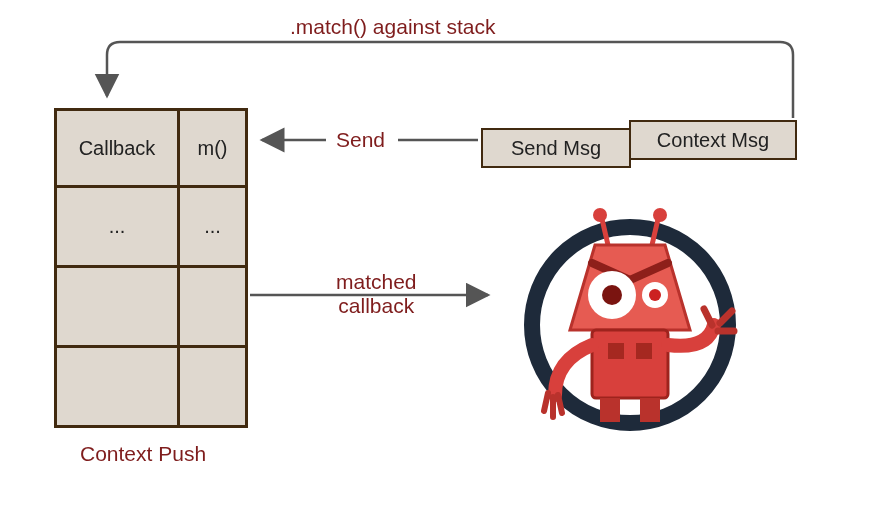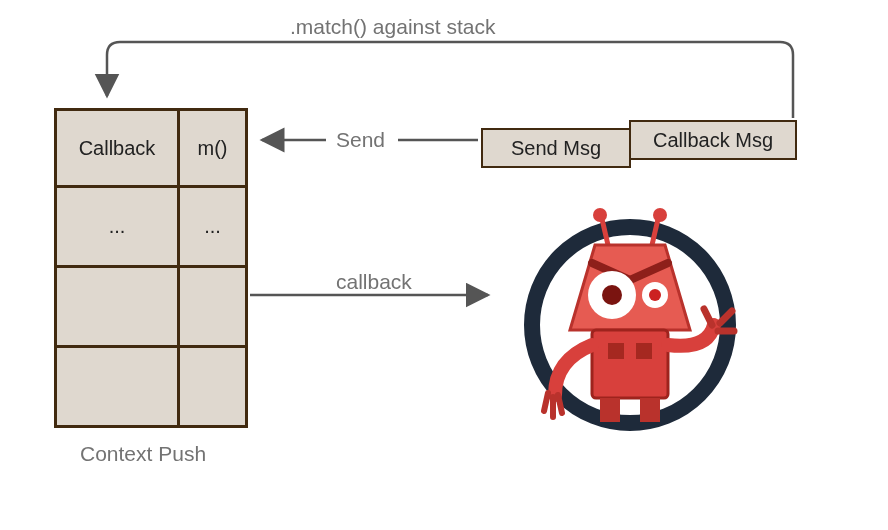--- a/index.html
+++ b/index.html
@@ -18,36 +18,37 @@
     display:flex;align-items:center;justify-content:center;
     font-size:20px;
   }
   .msgcell{
     background:#dfd8cf;
     border:2px solid #412a10;
     box-sizing:border-box;
     display:flex;align-items:center;justify-content:center;
     font-size:20px;
   }
-  .lbl{font-size:21px;color:#737373}
+  .lbl{font-size:21px;color:#7f1d1d}
   svg.arrows{position:absolute;left:0;top:0;width:888px;height:530px;pointer-events:none}
   
   .robot{width:260px;height:260px}
 </style>
 </head>
 <body>
 
 <div class="abs lbl" style="left:290px;top:15px">.match() against stack</div>
 
 <div class="abs msgcell" style="left:481px;top:128px;width:150px;height:40px">Send Msg</div>
-<div class="abs msgcell" style="left:629px;top:120px;width:168px;height:40px">Callback Msg</div>
+<div class="abs msgcell" style="left:629px;top:120px;width:168px;height:40px">Context Msg</div>
 
 <div class="abs lbl" style="left:336px;top:128px">Send</div>
 
 <div class="abs" style="left:336px;top:270px;text-align:center">
+  <div class="lbl">matched</div>
   <div class="lbl">callback</div>
 </div>
 
 <div class="abs" style="left:54px;top:108px">
 
   <div style="display:flex">
     <div class="cell" style="width:126px;height:80px">Callback</div>
     <div class="cell" style="width:68px;height:80px;border-left:none">m()</div>
   </div>
 

